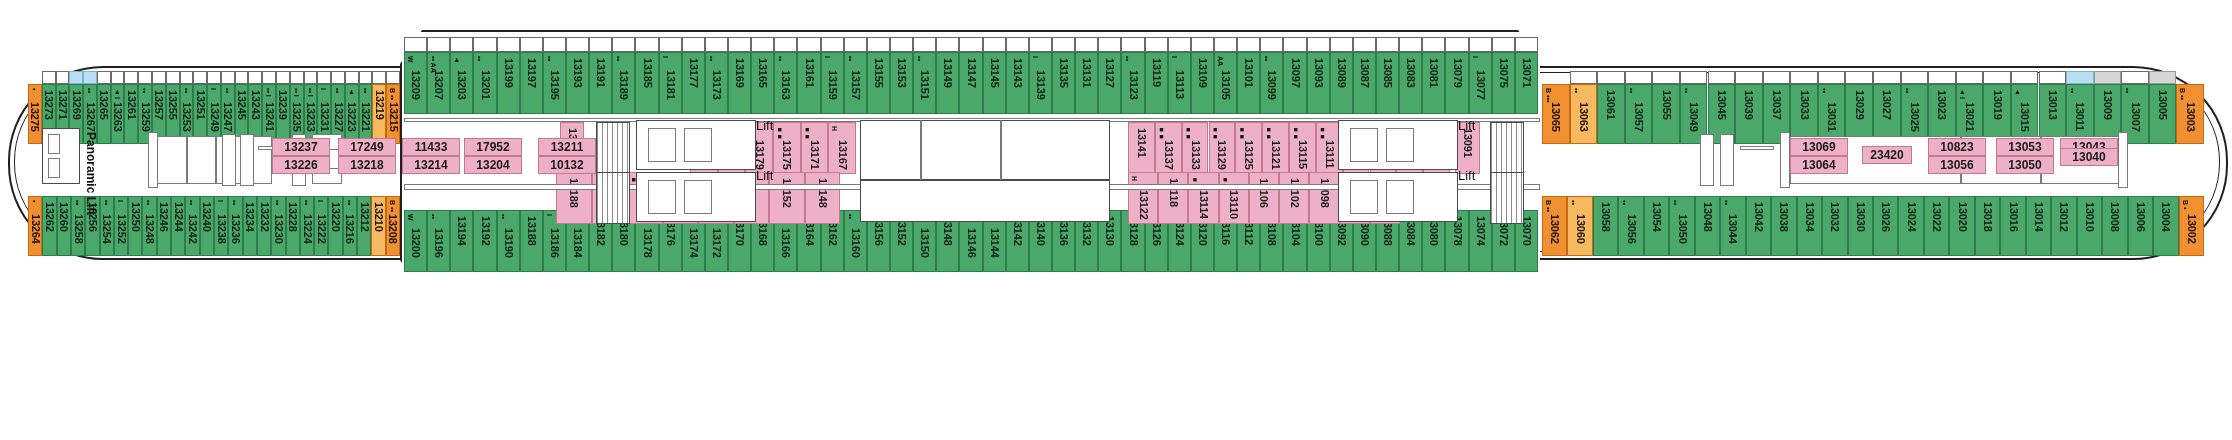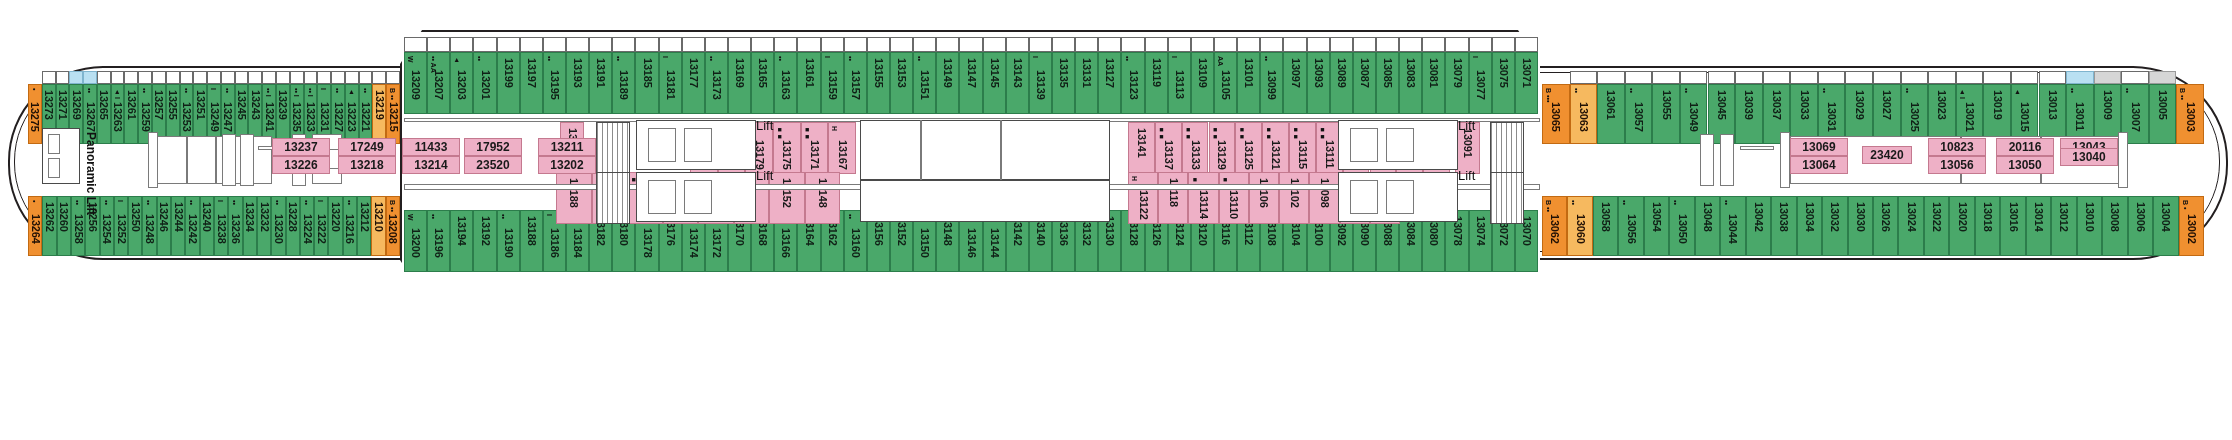--- a/index.html
+++ b/index.html
@@ -1042,45 +1042,45 @@
       <div class="hcell" style="left: 402px; top: 138px; width: 58px; height: 18px;">
         <span>11433</span>
       </div>
       <div class="hcell" style="left: 402px; top: 156px; width: 58px; height: 18px;">
         <span>13214</span>
       </div>
       <div class="hcell" style="left: 464px; top: 138px; width: 58px; height: 18px;">
         <span>17952</span>
       </div>
       <div class="hcell" style="left: 464px; top: 156px; width: 58px; height: 18px;">
-        <span>23520</span>
+        <span>13204</span>
       </div>
       <div class="hcell" style="left: 538px; top: 138px; width: 58px; height: 18px;">
         <span>13211</span>
       </div>
       <div class="hcell" style="left: 538px; top: 156px; width: 58px; height: 18px;">
-        <span>13202</span>
+        <span>10132</span>
       </div>
       <div class="hcell" style="left: 1790px; top: 138px; width: 58px; height: 18px;">
         <span>13069</span>
       </div>
       <div class="hcell" style="left: 1790px; top: 156px; width: 58px; height: 18px;">
         <span>13064</span>
       </div>
       <div class="hcell" style="left: 1862px; top: 146px; width: 50px; height: 18px;">
         <span>23420</span>
       </div>
       <div class="hcell" style="left: 1928px; top: 138px; width: 58px; height: 18px;">
         <span>10823</span>
       </div>
       <div class="hcell" style="left: 1928px; top: 156px; width: 58px; height: 18px;">
         <span>13056</span>
       </div>
       <div class="hcell" style="left: 1996px; top: 138px; width: 58px; height: 18px;">
-        <span>20116</span>
+        <span>13053</span>
       </div>
       <div class="hcell" style="left: 1996px; top: 156px; width: 58px; height: 18px;">
         <span>13050</span>
       </div>
       <div class="hcell" style="left: 2060px; top: 138px; width: 58px; height: 18px;">
         <span>13043</span>
       </div>
       <div class="hcell" style="left: 2060px; top: 148px; width: 58px; height: 18px;">
         <span>13040</span>
       </div>

